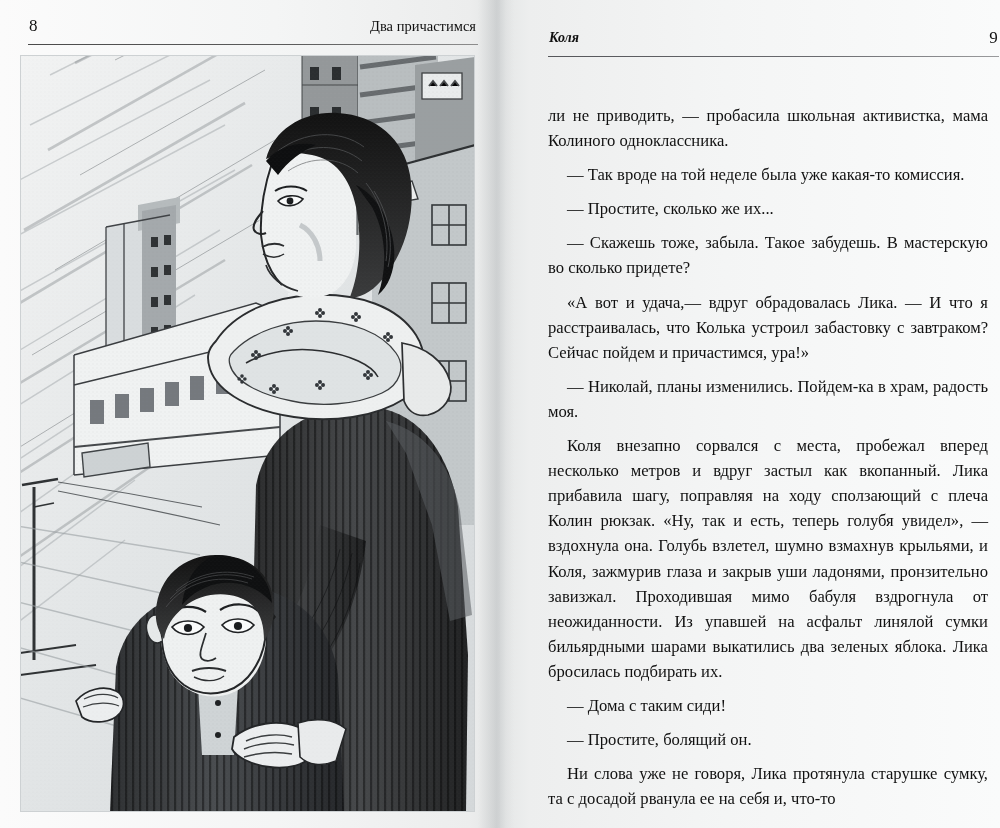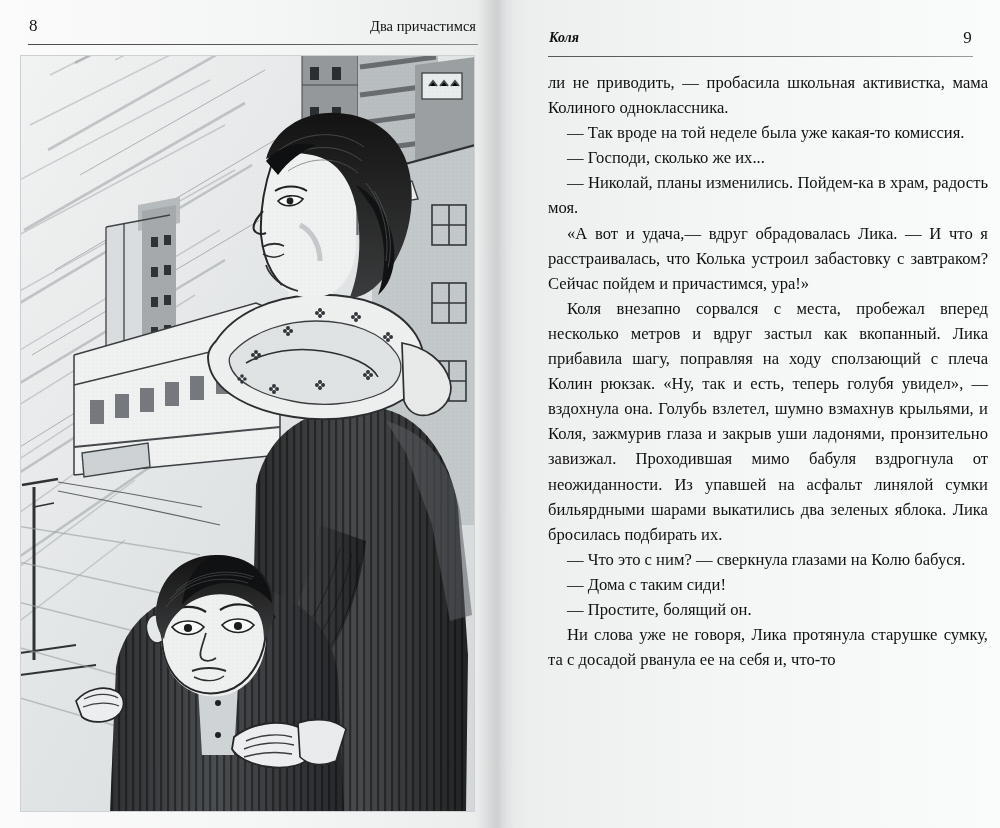--- a/index.html
+++ b/index.html
@@ -14,21 +14,21 @@
   .spread{position:absolute;inset:0;display:flex;}
   .page{position:relative;height:828px;box-sizing:border-box;}
   .page-left{width:500px;background:linear-gradient(to right,#fbfbfb 0%,#f4f5f5 55%,#eceded 94%,#e2e4e4 100%);}
   .page-right{width:500px;background:linear-gradient(to left,#fafbfb 0%,#f4f5f5 55%,#edeeee 94%,#e4e6e6 100%);}
 
   
   .runhead{position:absolute;left:0;right:0;height:34px;}
   .runhead .rule{position:absolute;left:0;right:0;top:30px;height:1px;
      background:linear-gradient(to right,#4b4b4b,#5c5c5c 60%,#8d8d8d);}
   .page-left .runhead{top:14px;left:28px;right:22px;}
-  .page-right .runhead{top:26px;left:48px;right:27px;}
+  .page-right .runhead{top:26px;left:48px;right:1px;}
   .page-right .runhead .rule{background:linear-gradient(to right,#55565a,#6a6b6f 60%,#9a9b9d);}
   .folio{position:absolute;top:2px;font-size:17px;letter-spacing:.3px;}
   .folio-left{left:1px;}
   .folio-right{right:1px;}
   .rhtitle{position:absolute;top:4px;font-size:14.5px;}
   .rhtitle-right-of-left{right:2px;}
   .rhtitle-left-of-right{left:1px;font-style:italic;font-weight:700;font-size:14px;}
 
   
   .illo-wrap{position:absolute;left:20px;top:55px;width:455px;height:757px;}
@@ -37,22 +37,22 @@
   
   .bodytext{
     position:absolute;
     left:48px;top:70px;width:440px;
     font-size:16.6px;line-height:25.1px;
     text-align:justify;
     text-justify:inter-word;
     hyphens:manual;
   }
   .bodytext p{margin:0;text-indent:0;}
-  .bodytext p.ind{text-indent:19px;}
-  .bodytext p.cont{text-indent:0;}
+  .bodytext p.ind{text-indent:19px;margin-top:9px;}
+  .bodytext p.cont{text-indent:0;margin-top:33px;}
   .gutter-shadow{position:absolute;left:478px;top:0;width:36px;height:828px;
      background:linear-gradient(to right,rgba(120,125,130,.00) 0%,rgba(120,125,130,.16) 42%,rgba(120,125,130,.20) 52%,rgba(120,125,130,.05) 78%,rgba(120,125,130,0) 100%);
      pointer-events:none;}
 </style>
 </head>
 <body>
 
 <div class="spread">
 
   <div class="page page-left">
@@ -477,25 +477,25 @@
 
     <div class="runhead">
       <span class="rhtitle rhtitle-left-of-right">Коля</span>
       <span class="folio folio-right">9</span>
       <div class="rule"></div>
     </div>
 
     <div class="bodytext" id="bodytext">
         <p class="cont">ли не приводить, — пробасила школьная активистка, мама Колиного одноклассника.</p>
         <p class="ind">— Так вроде на той неделе была уже какая-то комиссия.</p>
-        <p class="ind">— Господи, сколько же их...</p>
+        <p class="ind">— Простите, сколько же их...</p>
+        <p class="ind">— Скажешь тоже, забыла. Такое забудешь. В мастерскую во сколько придете?</p>
+        <p class="ind">«А вот и удача,— вдруг обрадовалась Лика. — И что я расстраивалась, что Колька устроил забастовку с завтраком? Сейчас пойдем и причастимся, ура!»</p>
         <p class="ind">— Николай, планы изменились. Пойдем-ка в храм, радость моя.</p>
-        <p class="ind">«А вот и удача,— вдруг обрадовалась Лика. — И что я расстраивалась, что Колька устроил забастовку с завтраком? Сейчас пойдем и причастимся, ура!»</p>
         <p class="ind">Коля внезапно сорвался с места, пробежал вперед несколько метров и вдруг застыл как вкопанный. Лика прибавила шагу, поправляя на ходу сползающий с плеча Колин рюкзак. «Ну, так и есть, теперь голубя увидел», — вздохнула она. Голубь взлетел, шумно взмахнув крыльями, и Коля, зажмурив глаза и закрыв уши ладонями, пронзительно завизжал. Проходившая мимо бабуля вздрогнула от неожиданности. Из упавшей на асфальт линялой сумки бильярдными шарами выкатились два зеленых яблока. Лика бросилась подбирать их.</p>
-        <p class="ind">— Что это с ним? — сверкнула глазами на Колю бабуся.</p>
         <p class="ind">— Дома с таким сиди!</p>
         <p class="ind">— Простите, болящий он.</p>
         <p class="ind">Ни слова уже не говоря, Лика протянула старушке сумку, та с досадой рванула ее на себя и, что-то</p>
       </div>
   </div>
 
   <div class="gutter-shadow"></div>
 </div>
 
 </body></html>

